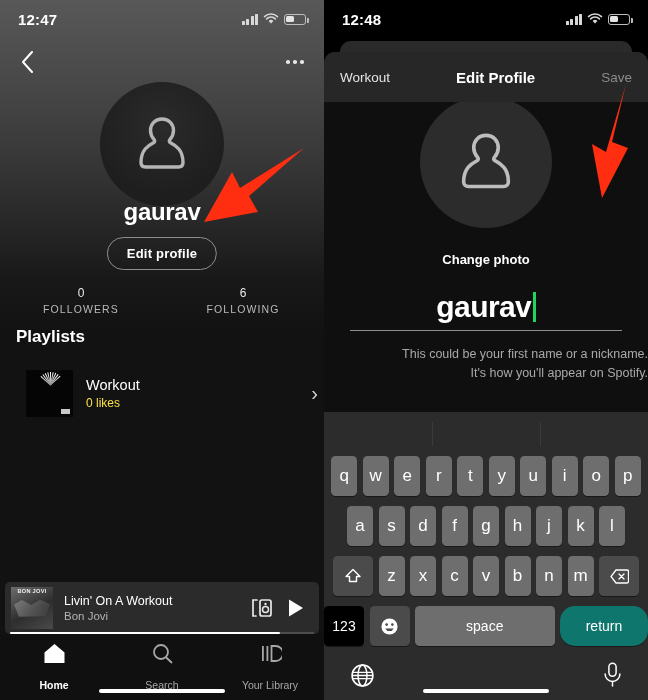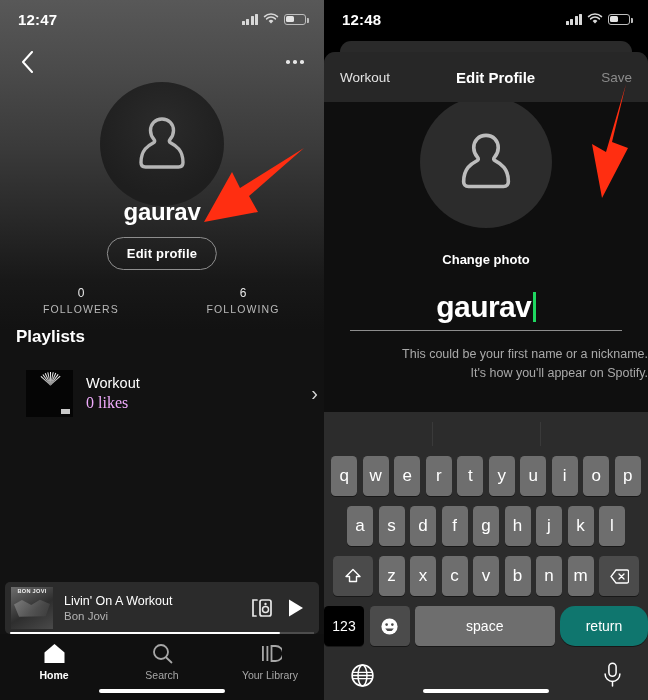--- a/index.html
+++ b/index.html
@@ -55,21 +55,21 @@
 
   .sec-title { position:absolute; top:327px; left:16px; color:#fff; font-size:17px; font-weight:bold; z-index:5; }
   .plrow { position:absolute; top:364px; left:12px; width:100%; height:58px;
            display:flex; align-items:center; padding:0 14px; z-index:5; }
   .plart { width:47px; height:47px; background:#050505; position:relative; overflow:hidden; flex:none; }
   .plart .ray { position:absolute; left:50%; top:2px; width:1.3px; height:13px;
                 background:linear-gradient(#fff,#888); transform-origin:50% 100%; }
   .plart .tag { position:absolute; right:3px; bottom:3px; width:9px; height:5px; background:#c9c9c9; }
   .plmeta { margin-left:13px; flex:1; }
   .pltitle { color:#fff; font-size:14.5px; }
-  .plsub { color:#f0abfc; font-size:16px; margin-top:3px;font-family:Liberation Serif, serif; }
+  .plsub { color:#fde047; font-size:12px; margin-top:3px; }
   .chev { color:#d5d5d5; font-size:20px; font-weight:300; padding-right:4px; }
 
   .player { position:absolute; left:5px; right:5px; bottom:66px; height:52px;
             background:#2b2b2b; border-radius:5px; display:flex; align-items:center;
             padding:0 6px; z-index:7; }
   .pbart { width:42px; height:42px; flex:none; position:relative; overflow:hidden;
            background:linear-gradient(150deg,#6d6d6d,#2e2e2e 55%,#4a4a4a); }
   .pbart .bj { position:absolute; top:1px; left:0; right:0; text-align:center;
                font-size:5.6px; font-weight:bold; color:#efefef; letter-spacing:.3px; }
   .pbart .sw { position:absolute; top:12px; left:3px; right:3px; height:18px;
@@ -77,21 +77,21 @@
                clip-path:polygon(0 30%,22% 6%,48% 34%,72% 4%,100% 28%,88% 96%,14% 98%); }
   .pbmeta { margin-left:11px; flex:1; min-width:0; }
   .pbtitle { color:#fff; font-size:12.5px; white-space:nowrap; overflow:hidden; }
   .pbsub { color:#b3b3b3; font-size:11.5px; margin-top:2px; }
   .pbicons { display:flex; align-items:center; gap:14px; padding-right:8px; }
   .progress { position:absolute; left:5px; bottom:0; height:2px; width:86%; background:#fff; border-radius:2px; }
   .progtrack { position:absolute; left:5px; right:5px; bottom:0; height:2px; background:#4d4d4d; }
 
   .tabbar { position:absolute; left:0; bottom:0; width:100%; height:66px;
             background:#101010; display:flex; align-items:flex-start; padding-top:9px; z-index:7; }
-  .tab { flex:1; display:flex; flex-direction:column; align-items:center; gap:5px; }
+  .tab { flex:1; display:flex; flex-direction:column; align-items:center; gap:15px; }
   .tab span { font-size:10.5px; }
   .tab.on span { color:#fff; font-weight:bold; }
   .tab.off span { color:#a7a7a7; }
   .homebar { position:absolute; bottom:7px; left:50%; transform:translateX(-50%);
              width:126px; height:4.5px; border-radius:3px; background:#fff; z-index:9; }
 
   
   .right { background:#000; }
   .sheet-back { position:absolute; top:41px; left:16px; right:16px; height:40px;
                 background:#2a2a2a; border-radius:11px 11px 0 0; }

